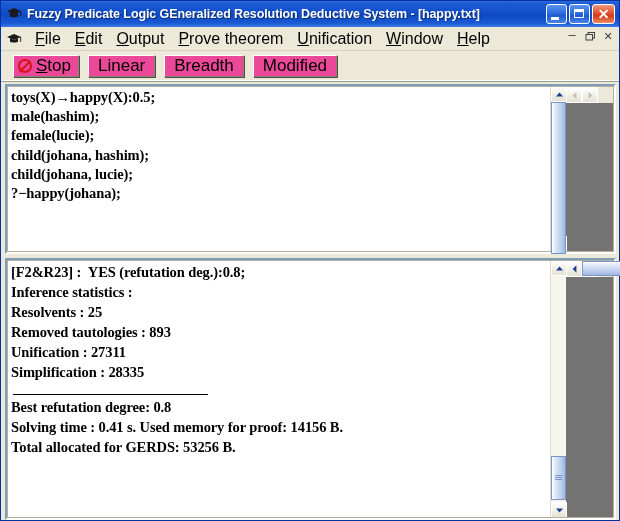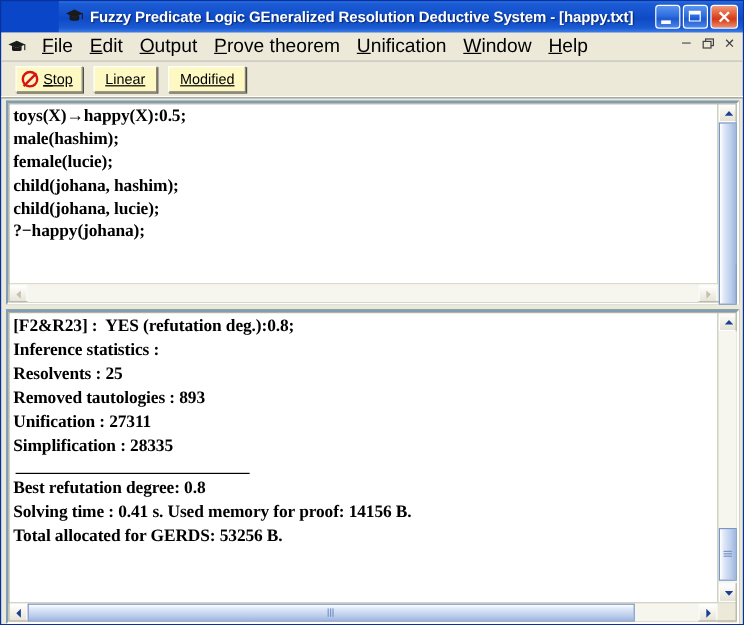--- a/index.html
+++ b/index.html
@@ -31,21 +31,20 @@
   .titlebar {
     height: 26px;
     flex: 0 0 26px;
     background: linear-gradient(to bottom,
         #2f6fe0 0%, #1b5bd4 8%, #1351cc 40%,
         #0f49c4 55%, #1a5ad2 85%, #3c7ce8 100%);
     display: flex;
     align-items: center;
     padding: 0 2px 0 5px;
     position: relative;
-    margin-left: 48px;
   }
   .title-icon {
     width: 16px; height: 16px;
     flex: 0 0 16px;
     margin-right: 5px;
     position: relative;
   }
   .title-text {
     color: #ffffff;
     font-size: 12.5px;
@@ -159,34 +158,33 @@
     background: #ece9d8;
     display: flex;
     align-items: center;
     padding-left: 12px;
     gap: 9px;
     border-bottom: 1px solid #9d9b8a;
     box-shadow: inset 0 -2px 0 -1px #ffffff;
   }
   .tbtn {
     height: 22px;
-    background: #fef9c3;
+    background: #ec4899;
     border: 1px solid;
     border-color: #ffffff #868275 #868275 #ffffff;
     box-shadow: 1px 1px 0 0 #50504a;
     display: flex;
     align-items: center;
     justify-content: center;
     padding: 0 9px;
-    font-size: 12px;
+    font-size: 17px;
     color: #000;
     cursor: default;
     box-sizing: border-box;
     white-space: nowrap;
-    text-decoration: underline;
   }
   .tbtn.stop { padding: 0 7px 0 4px; gap: 4px; }
   .stop-icon {
     width: 14px; height: 14px;
     flex: 0 0 14px;
     position: relative;
   }
   .stop-icon::before {
     content: "";
     position: absolute;
@@ -211,29 +209,29 @@
     background: #ece9d8;
     padding: 2px 3px 0 4px;
     box-sizing: border-box;
     display: flex;
     flex-direction: column;
     position: relative;
   }
 
   
   .panel {
-    background: #14532d;
+    background: #737373;
     border: 2px solid;
     border-color: #7f9db9 #ffffff #ffffff #7f9db9;
     outline: 1px solid #b4b0a0;
     outline-offset: -3px;
     box-sizing: border-box;
     position: relative;
     display: flex;
-    flex-direction: column;
+    flex-direction: row;
   }
   .panel-inner {
     display: flex;
     flex: 1 1 auto;
     min-height: 0;
   }
   .text-area {
     flex: 1 1 auto;
     overflow: hidden;
     background: #ffffff;
@@ -401,20 +399,21 @@
       </div>
     </div>
   </div>
 
   <div class="toolbar">
     <div class="tbtn stop">
       <span class="stop-icon"></span>
       <span><u>S</u>top</span>
     </div>
     <div class="tbtn">Linear</div>
+    <div class="tbtn">Breadth</div>
     <div class="tbtn">Modified</div>
   </div>
 
   <div class="client">
 
     <div class="panel panel-top">
       <div class="panel-inner">
         <div class="text-area">
           <div class="code-line">toys(X)→happy(X):0.5;</div>
           <div class="code-line">male(hashim);</div>

